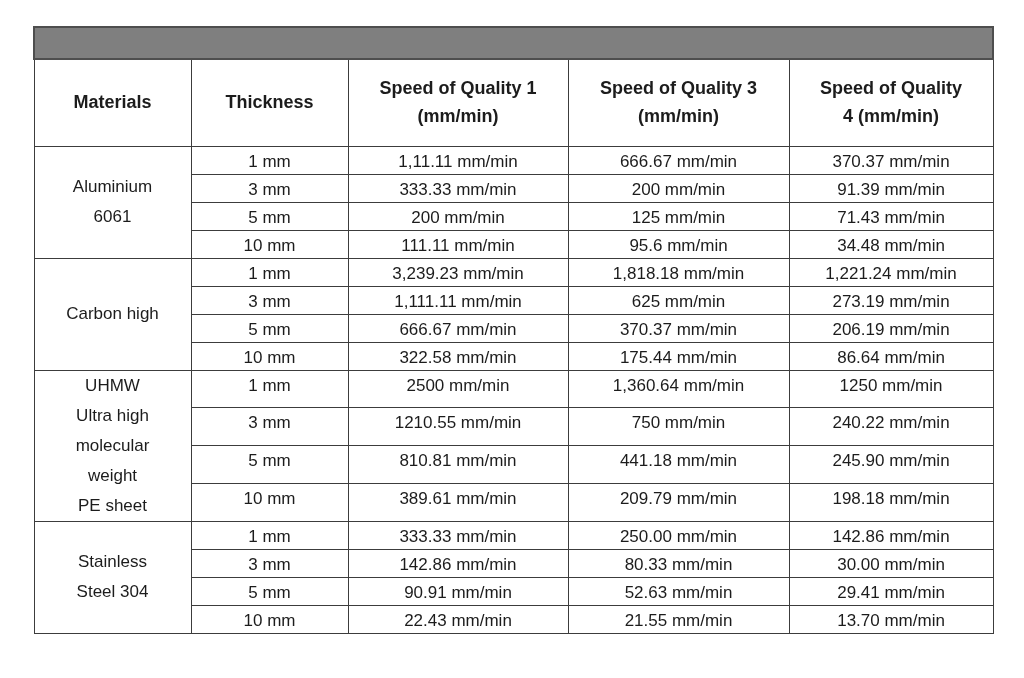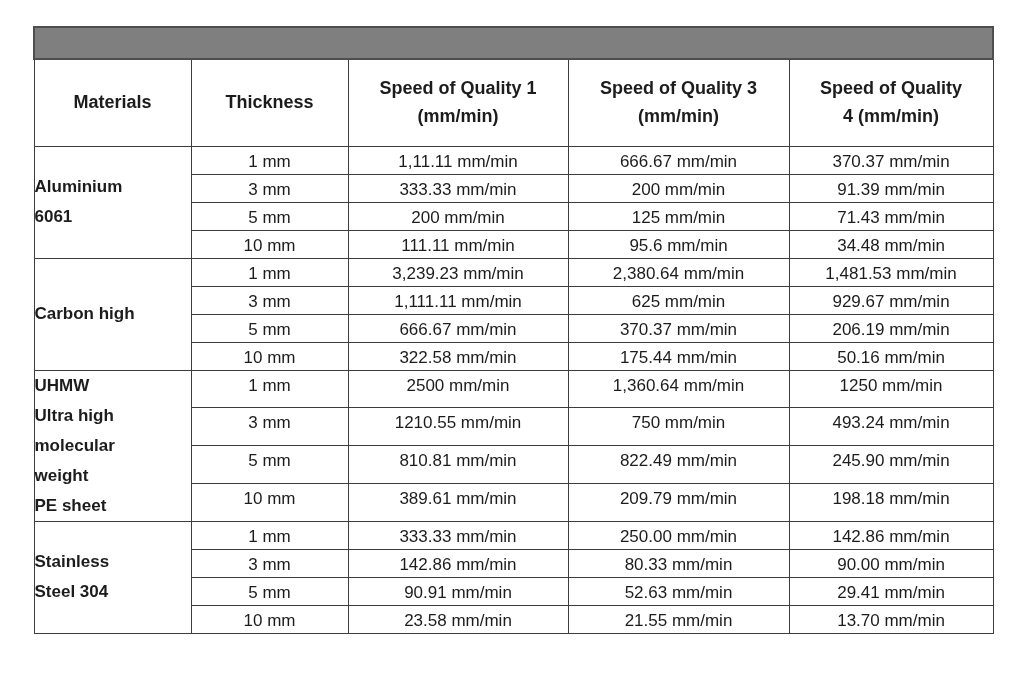--- a/index.html
+++ b/index.html
@@ -46,21 +46,22 @@
   tbody td.data-cell {
     height: 28px;
     font-size: 17px;
     text-align: center;
     vertical-align: top;
     padding-top: 4px;
     line-height: 21px;
   }
   tbody td.material {
     font-size: 17px;
-    font-weight: bold;
+    font-weight: normal;
+    text-align: center;
     vertical-align: middle;
     white-space: pre-line;
     line-height: 30px;
   }
   col.c-materials { width: 157px; }
   col.c-thickness { width: 157px; }
   col.c-q1 { width: 220px; }
   col.c-q3 { width: 221px; }
   col.c-q5 { width: 204px; }
 </style>
@@ -115,91 +116,91 @@
         <tr>
           <td class="data-cell">10 mm</td>
           <td class="data-cell">111.11 mm/min</td>
           <td class="data-cell">95.6 mm/min</td>
           <td class="data-cell">34.48 mm/min</td>
         </tr>
         <tr>
           <td class="material" rowspan="4">Carbon high</td>
           <td class="data-cell">1 mm</td>
           <td class="data-cell">3,239.23 mm/min</td>
-          <td class="data-cell">2,380.64 mm/min</td>
-          <td class="data-cell">1,481.53 mm/min</td>
+          <td class="data-cell">1,818.18 mm/min</td>
+          <td class="data-cell">1,221.24 mm/min</td>
         </tr>
         <tr>
           <td class="data-cell">3 mm</td>
           <td class="data-cell">1,111.11 mm/min</td>
           <td class="data-cell">625 mm/min</td>
-          <td class="data-cell">929.67 mm/min</td>
+          <td class="data-cell">273.19 mm/min</td>
         </tr>
         <tr>
           <td class="data-cell">5 mm</td>
           <td class="data-cell">666.67 mm/min</td>
           <td class="data-cell">370.37 mm/min</td>
           <td class="data-cell">206.19 mm/min</td>
         </tr>
         <tr>
           <td class="data-cell">10 mm</td>
           <td class="data-cell">322.58 mm/min</td>
           <td class="data-cell">175.44 mm/min</td>
-          <td class="data-cell">50.16 mm/min</td>
+          <td class="data-cell">86.64 mm/min</td>
         </tr>
         <tr>
           <td class="material" rowspan="4">UHMW
 Ultra high
 molecular
 weight
 PE sheet</td>
           <td class="data-cell">1 mm</td>
           <td class="data-cell">2500 mm/min</td>
           <td class="data-cell">1,360.64 mm/min</td>
           <td class="data-cell">1250 mm/min</td>
         </tr>
         <tr>
           <td class="data-cell">3 mm</td>
           <td class="data-cell">1210.55 mm/min</td>
           <td class="data-cell">750 mm/min</td>
-          <td class="data-cell">493.24 mm/min</td>
+          <td class="data-cell">240.22 mm/min</td>
         </tr>
         <tr>
           <td class="data-cell">5 mm</td>
           <td class="data-cell">810.81 mm/min</td>
-          <td class="data-cell">822.49 mm/min</td>
+          <td class="data-cell">441.18 mm/min</td>
           <td class="data-cell">245.90 mm/min</td>
         </tr>
         <tr>
           <td class="data-cell">10 mm</td>
           <td class="data-cell">389.61 mm/min</td>
           <td class="data-cell">209.79 mm/min</td>
           <td class="data-cell">198.18 mm/min</td>
         </tr>
         <tr>
           <td class="material" rowspan="4">Stainless
 Steel 304</td>
           <td class="data-cell">1 mm</td>
           <td class="data-cell">333.33 mm/min</td>
           <td class="data-cell">250.00 mm/min</td>
           <td class="data-cell">142.86 mm/min</td>
         </tr>
         <tr>
           <td class="data-cell">3 mm</td>
           <td class="data-cell">142.86 mm/min</td>
           <td class="data-cell">80.33 mm/min</td>
-          <td class="data-cell">90.00 mm/min</td>
+          <td class="data-cell">30.00 mm/min</td>
         </tr>
         <tr>
           <td class="data-cell">5 mm</td>
           <td class="data-cell">90.91 mm/min</td>
           <td class="data-cell">52.63 mm/min</td>
           <td class="data-cell">29.41 mm/min</td>
         </tr>
         <tr>
           <td class="data-cell">10 mm</td>
-          <td class="data-cell">23.58 mm/min</td>
+          <td class="data-cell">22.43 mm/min</td>
           <td class="data-cell">21.55 mm/min</td>
           <td class="data-cell">13.70 mm/min</td>
         </tr>
       </tbody>
   </table>
 </div>
 
 </body></html>

